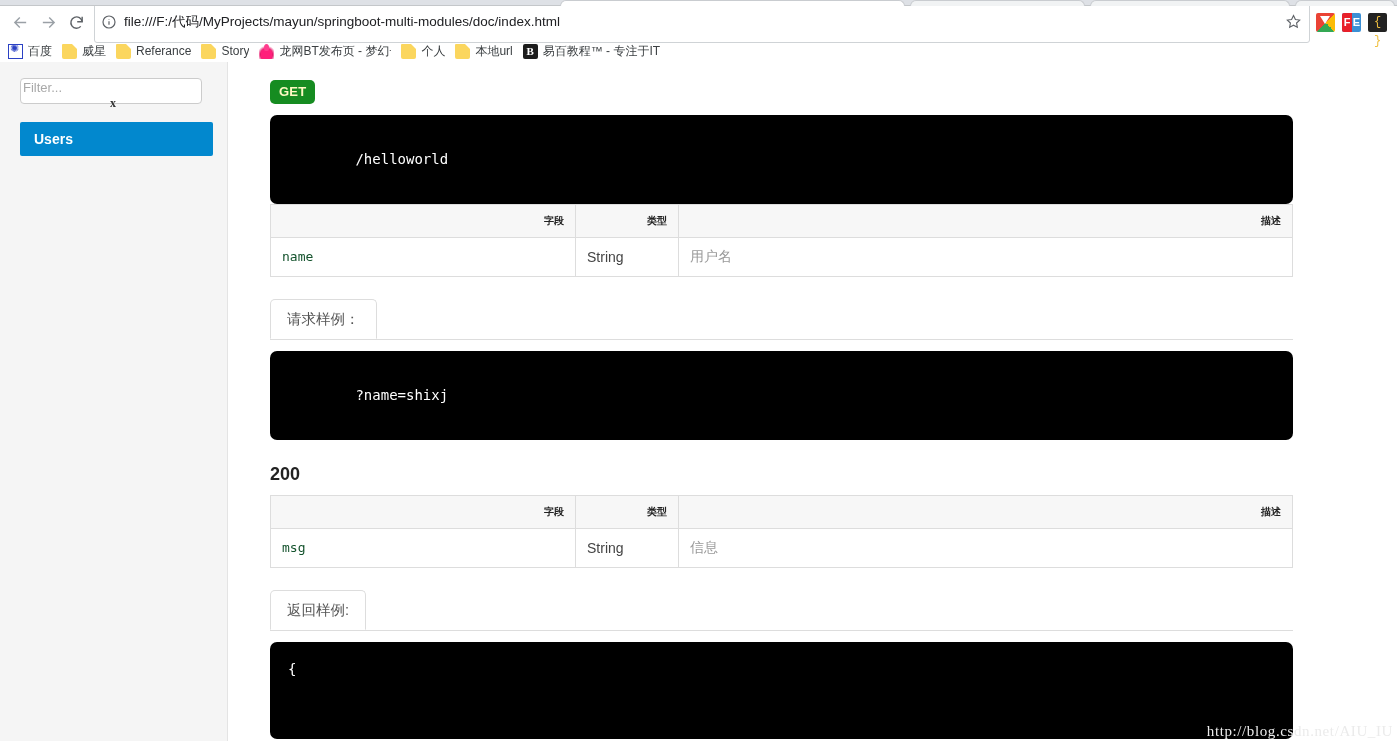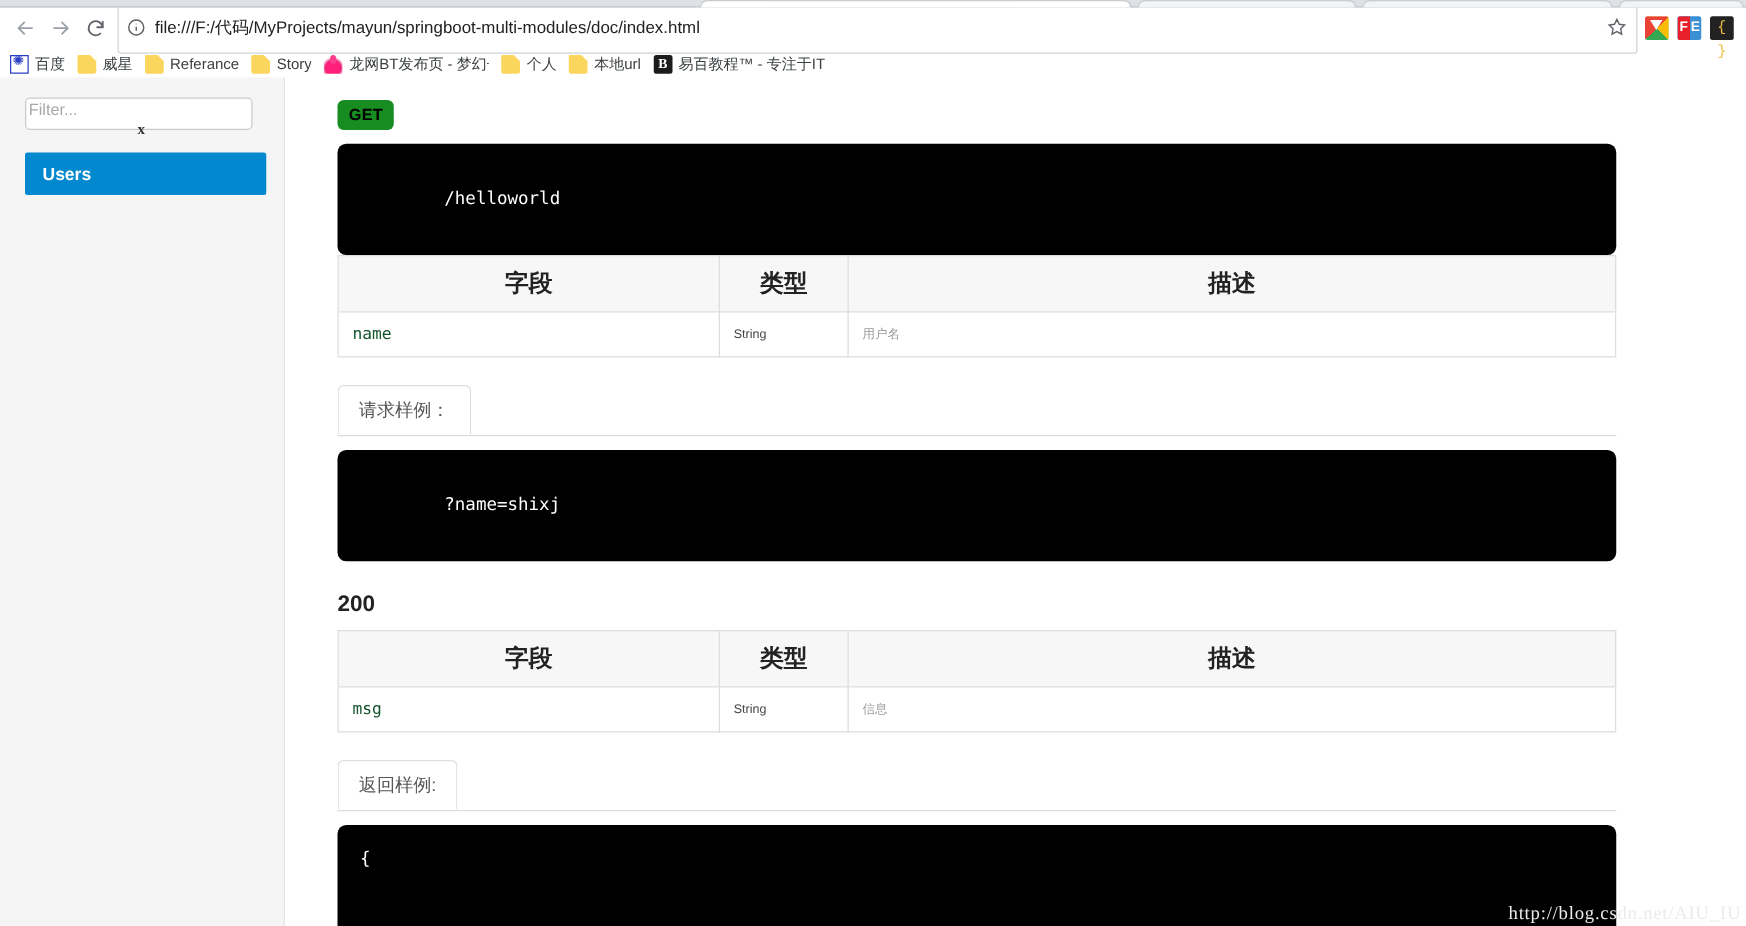--- a/index.html
+++ b/index.html
@@ -232,21 +232,21 @@
   .content {
     flex: 1;
     padding: 18px 104px 0 42px;
     overflow: hidden;
     position: relative;
   }
 
   .method-badge {
     display: inline-block;
     background: #168c21;
-    color: #000000;
+    color: #fef9c3;
     font-size: 13px;
     font-weight: bold;
     padding: 4px 9px 5px;
     border-radius: 5px;
     letter-spacing: 0.2px;
   }
 
   .code-block {
     background: #000000;
     border-radius: 7px;
@@ -271,32 +271,32 @@
   h2.sec-title.plain { font-weight: bold; font-size: 18px; }
 
   table.api {
     width: 100%;
     border-collapse: collapse;
     border: 1px solid #dddddd;
     table-layout: fixed;
   }
   table.api th {
     background: #f7f7f7;
-    text-align: center;
-    font-size: 19px;
+    text-align: right;
+    font-size: 10px;
     font-weight: bold;
     color: #222;
     padding: 9px 11px;
     border-right: 1px solid #dddddd;
     border-bottom: 1px solid #dddddd;
   }
   table.api th:last-child { border-right: none; }
   table.api td {
     padding: 10px 11px;
-    font-size: 10px;
+    font-size: 14px;
     color: #444444;
     border-right: 1px solid #dddddd;
     border-bottom: 1px solid #dddddd;
     vertical-align: middle;
   }
   table.api td:last-child { border-right: none; }
   table.api td.mono {
     font-family: "DejaVu Sans Mono", "Liberation Mono", monospace;
     font-size: 13px;
     color: #14532d;

